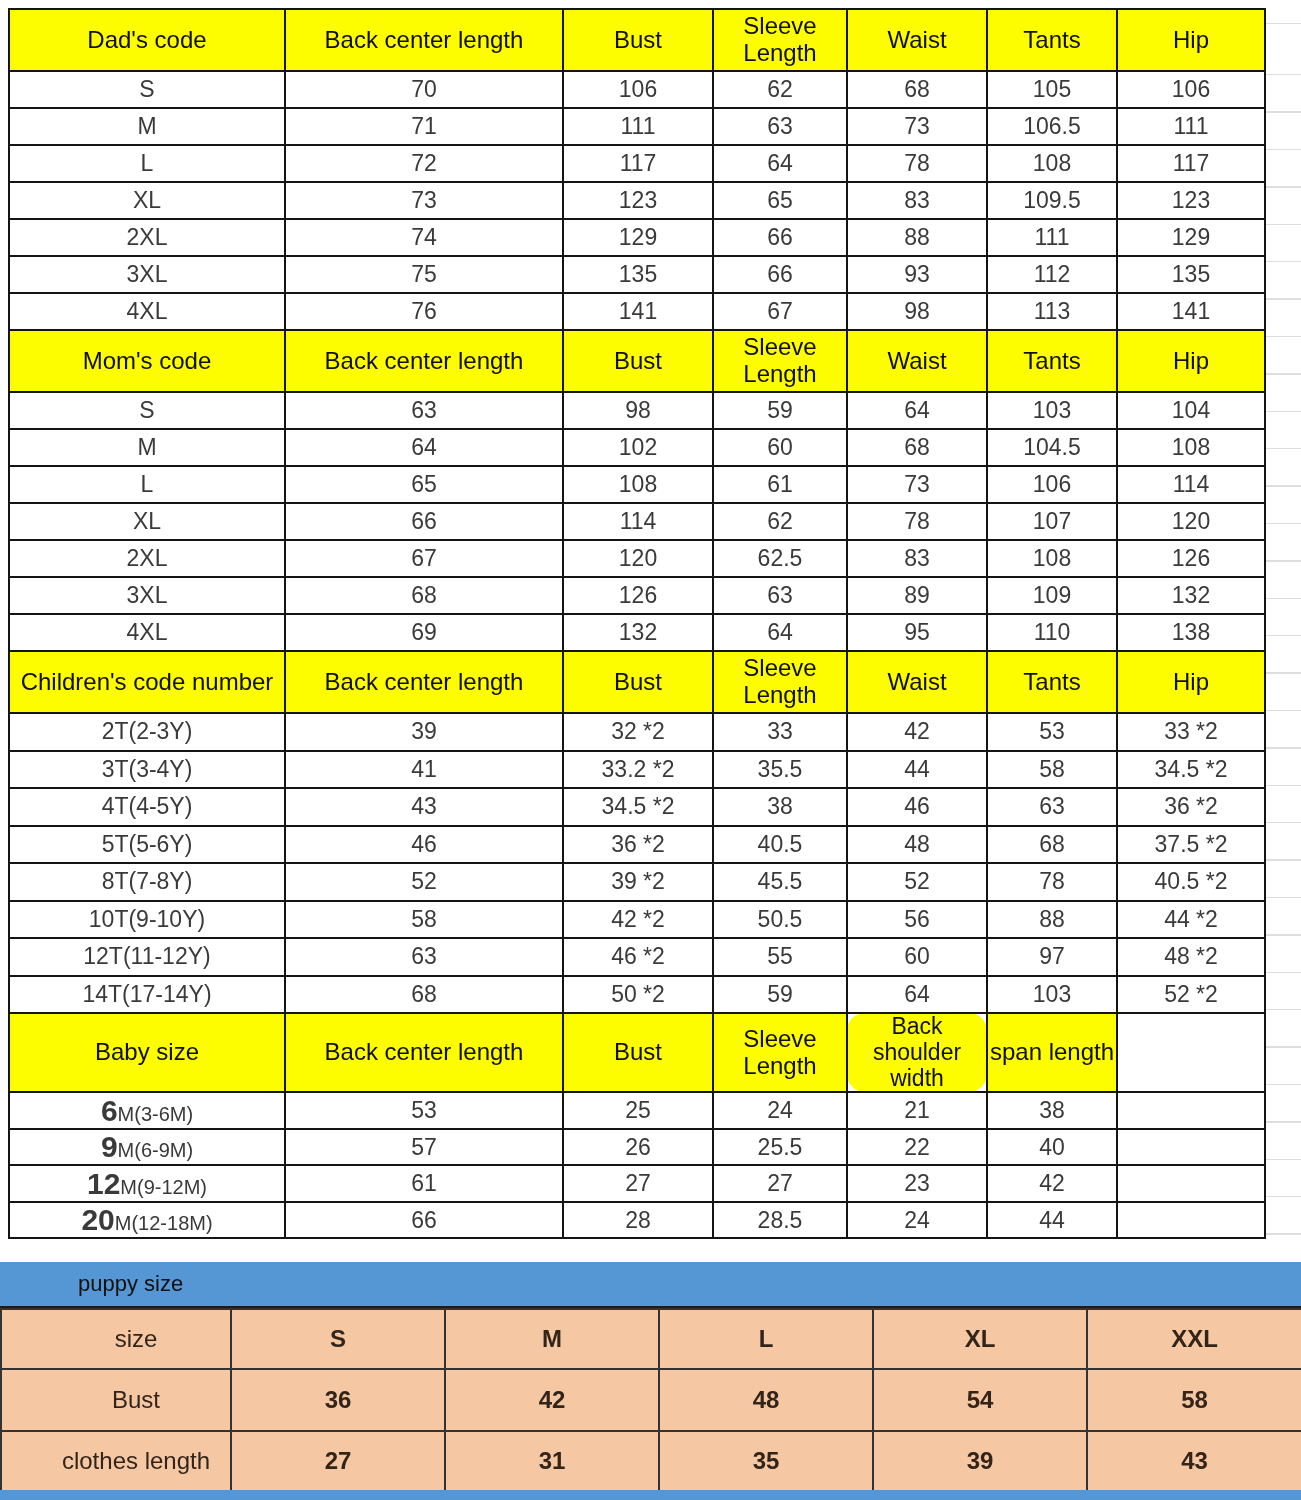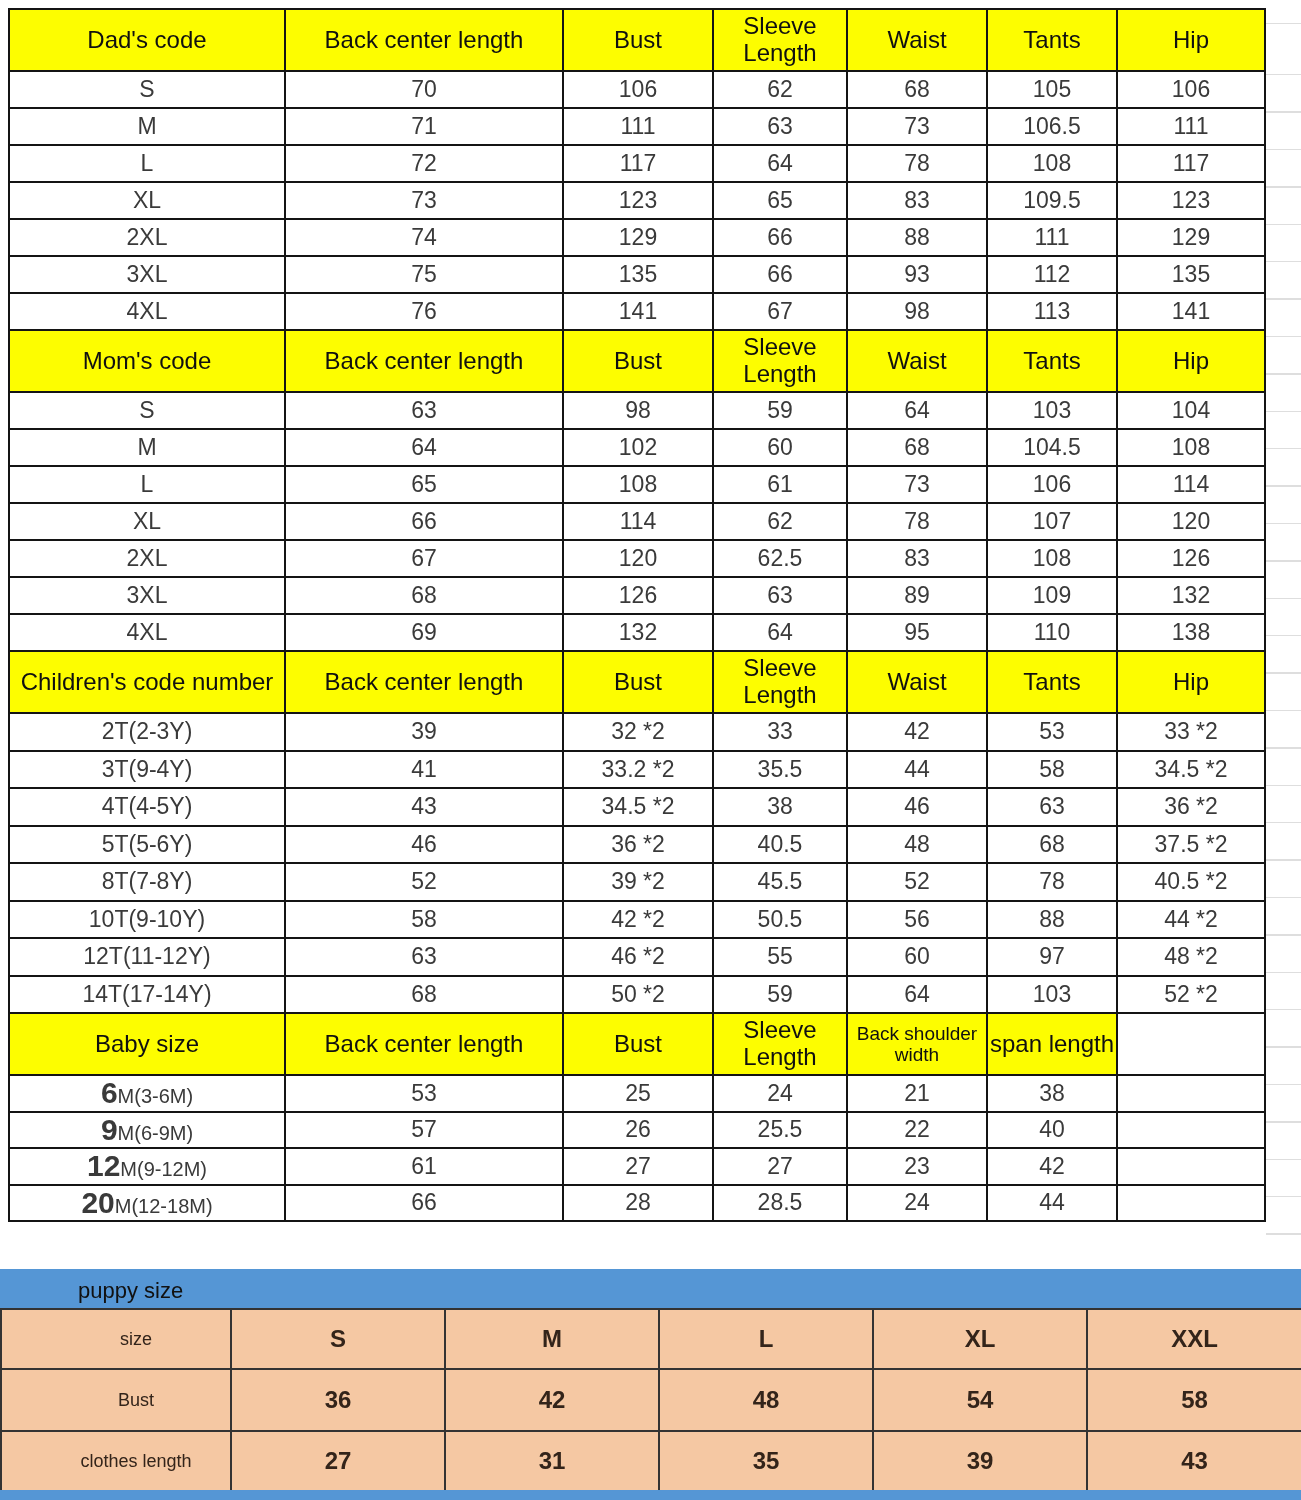--- a/index.html
+++ b/index.html
@@ -8,21 +8,21 @@
     font-family:"Liberation Sans",sans-serif;overflow:hidden;
   }
   
   table.main{position:absolute;left:8px;top:8px;width:1256px;border-collapse:collapse;table-layout:fixed;}
   table.main td{
     border:2px solid #141414;text-align:center;vertical-align:middle;
     padding:0;font-size:23px;color:#3a3a3a;overflow:hidden;white-space:nowrap;
   }
   tr.hd{height:62px;margin-top:16px;}
   tr.hd td{background:#fdfd00;font-size:24px;color:#101010;line-height:1.12;white-space:normal;}
-  tr.hd-baby td:nth-child(5){font-size:19px;}
+  tr.hd-baby td:nth-child(5){font-size:23px;border-radius:18px;}
   tr.r37{height:37px;}
   tr.r375{height:37.5px;margin-top:48px;}
   tr.r365{height:36.5px;}
   td.c-default{color:#3a3a3a;}
   td.c-lightblue{color:#3d9fd8;}
   td.c-navy{color:#33427d;}
   td.c-red{color:#e23b33;}
   td.c-black{color:#232323;}
   td.ghost{border:none;border-left:2px solid #141414;border-right:1px solid #d8d8d8;
            border-bottom:1px solid #d8d8d8;background:#ffffff;}
@@ -32,29 +32,29 @@
   td.baby-label .rest{font-size:20px;}
   
   .right-rail{
     position:absolute;left:1266px;top:8px;width:35px;height:1248px;
     background:repeating-linear-gradient(to bottom,transparent 0 36px,#dedede 36px 37.4px);
     background-position:0 30px;
   }
   
   .puppy-bar{
     position:absolute;left:0;top:1262px;width:1301px;height:46px;background:#5596d5;
-    border-bottom:2px solid #1a1a1a;box-sizing:border-box;display:flex;align-items:center;margin-top:7px;
+    border-bottom:2px solid #1a1a1a;box-sizing:border-box;display:flex;align-items:center;
   }
   .puppy-bar span{font-size:22px;color:#111;padding-left:78px;}
   table.puppy{position:absolute;left:0;top:1308px;width:1301px;border-collapse:collapse;table-layout:fixed;}
   table.puppy td{
     border:2px solid #333;background:#f5c8a3;text-align:center;vertical-align:middle;
     font-size:24px;font-weight:600;color:#33241a;padding:0;
   }
-  table.puppy td.plabel{font-weight:400;font-size:18px;padding-left:40px;}
+  table.puppy td.plabel{font-weight:400;font-size:24px;padding-left:40px;}
   tr.p1{height:60px;} tr.p2{height:62px;} tr.p3{height:60px;}
   .bottom-strip{position:absolute;left:0;top:1490px;width:1301px;height:10px;background:#5596d5;}
 </style>
 </head>
 <body>
 
 <div class="sheet">
 
   <table class="main">
     <colgroup>
@@ -223,21 +223,21 @@
         <tr class="r375">
           <td class="c-lightblue">2T(2-3Y)</td>
           <td class="c-lightblue">39</td>
           <td class="c-lightblue">32 *2</td>
           <td class="c-lightblue">33</td>
           <td class="c-lightblue">42</td>
           <td class="c-lightblue">53</td>
           <td class="c-black">33 *2</td>
         </tr>
         <tr class="r375">
-          <td class="c-lightblue">3T(9-4Y)</td>
+          <td class="c-lightblue">3T(3-4Y)</td>
           <td class="c-lightblue">41</td>
           <td class="c-lightblue">33.2 *2</td>
           <td class="c-lightblue">35.5</td>
           <td class="c-lightblue">44</td>
           <td class="c-lightblue">58</td>
           <td class="c-black">34.5 *2</td>
         </tr>
         <tr class="r375">
           <td class="c-lightblue">4T(4-5Y)</td>
           <td class="c-lightblue">43</td>

